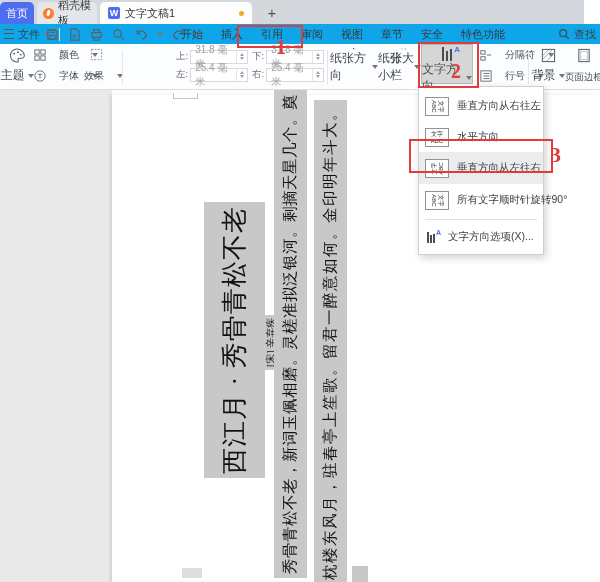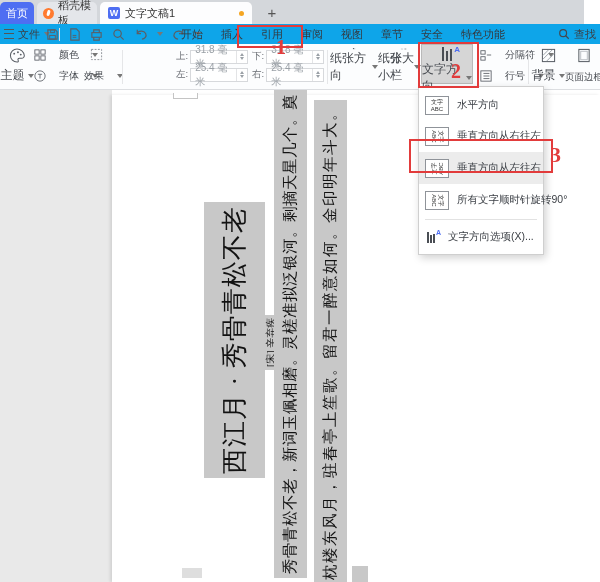--- a/index.html
+++ b/index.html
@@ -360,37 +360,37 @@
       <span>秀骨青松不老，新词玉佩相磨。灵槎准拟泛银河。剩摘天星几个。奠</span>
     </div>
     <div class="vtext" id="col-body2">
       <span>枕楼东风月，驻春亭上笙歌。留君一醉意如何。金印明年斗大。</span>
     </div>
     <div class="stub" id="stub1"></div>
     <div class="stub" id="stub2"></div>
   </div>
 
   <div id="dropdown">
+    <div class="mitem" style="height:26px;">
+      <span class="mi-icon">
+          <span class="two rot90">
+            <span>文字</span>
+            <span>ABC</span>
+          </span>
+        </span>
+      <span class="lbl">垂直方向从右往左</span>
+    </div>
     <div class="mitem">
       <span class="mi-icon">
           <span class="two">
             <span>文字</span>
             <span>ABC</span>
           </span>
         </span>
       <span class="lbl">水平方向</span>
-    </div>
-    <div class="mitem" style="height:26px;">
-      <span class="mi-icon">
-          <span class="two rot90">
-            <span>文字</span>
-            <span>ABC</span>
-          </span>
-        </span>
-      <span class="lbl">垂直方向从右往左</span>
     </div>
     <div class="mitem mitem-hl" style="height:26px;">
       <span class="mi-icon">
           <span class="two rotm90">
             <span>文字</span>
             <span>ABC</span>
           </span>
         </span>
       <span class="lbl">垂直方向从左往右</span>
     </div>

